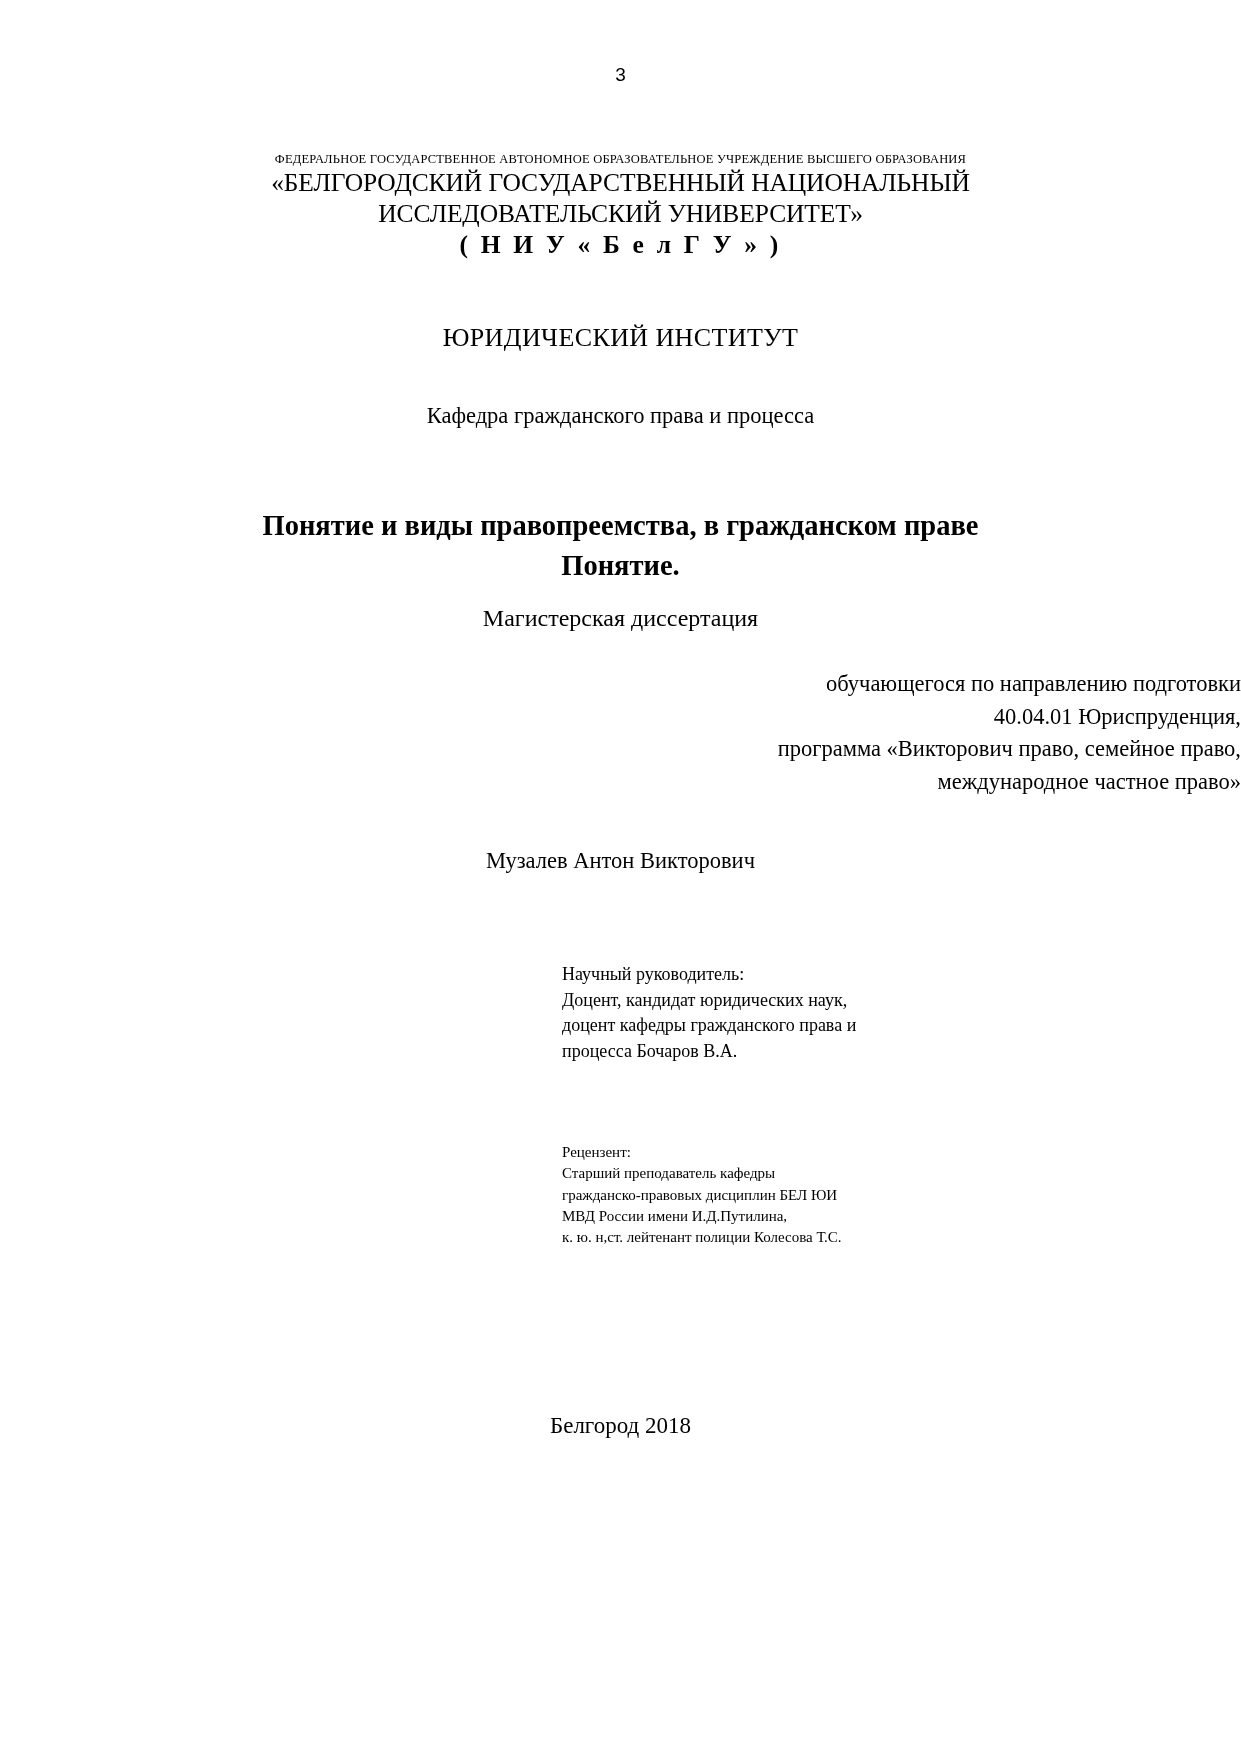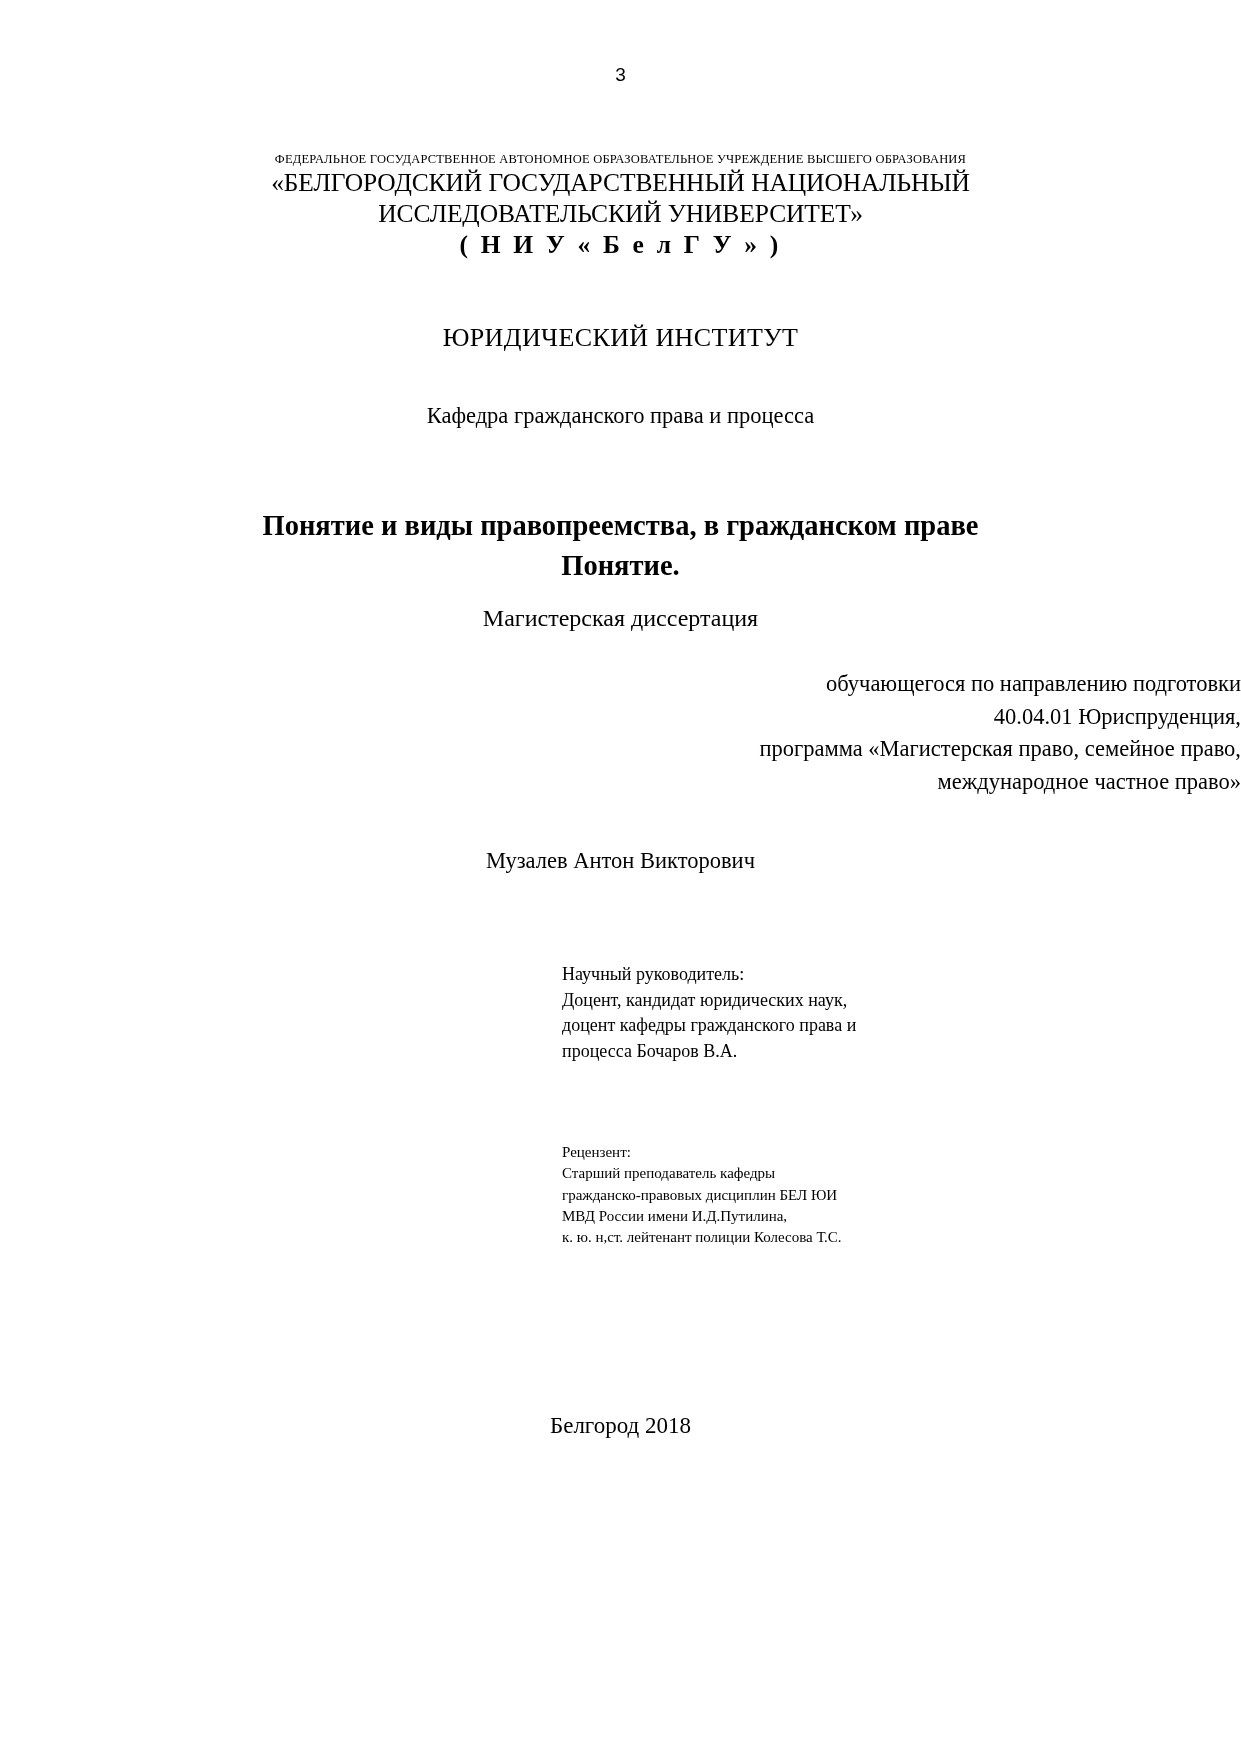--- a/index.html
+++ b/index.html
@@ -168,21 +168,21 @@
   <div class="thesis-title">
     <div>Понятие и виды правопреемства, в гражданском праве</div>
     <div>Понятие.</div>
   </div>
 
   <div class="work-type">Магистерская диссертация</div>
 
   <div class="student-block">
     <div>обучающегося по направлению подготовки</div>
     <div>40.04.01 Юриспруденция,</div>
-    <div>программа «Магистерская право, семейное право,</div>
+    <div>программа «Викторович право, семейное право,</div>
     <div>международное частное право»</div>
   </div>
 
   <div class="student-name">Музалев Антон Викторович</div>
 
   <div class="supervisor-block">
     <div class="block-line">Научный руководитель:</div>
     <div class="block-line">Доцент, кандидат юридических наук,</div>
     <div class="block-line">доцент кафедры гражданского права и</div>
     <div class="block-line">процесса  Бочаров В.А.</div>

